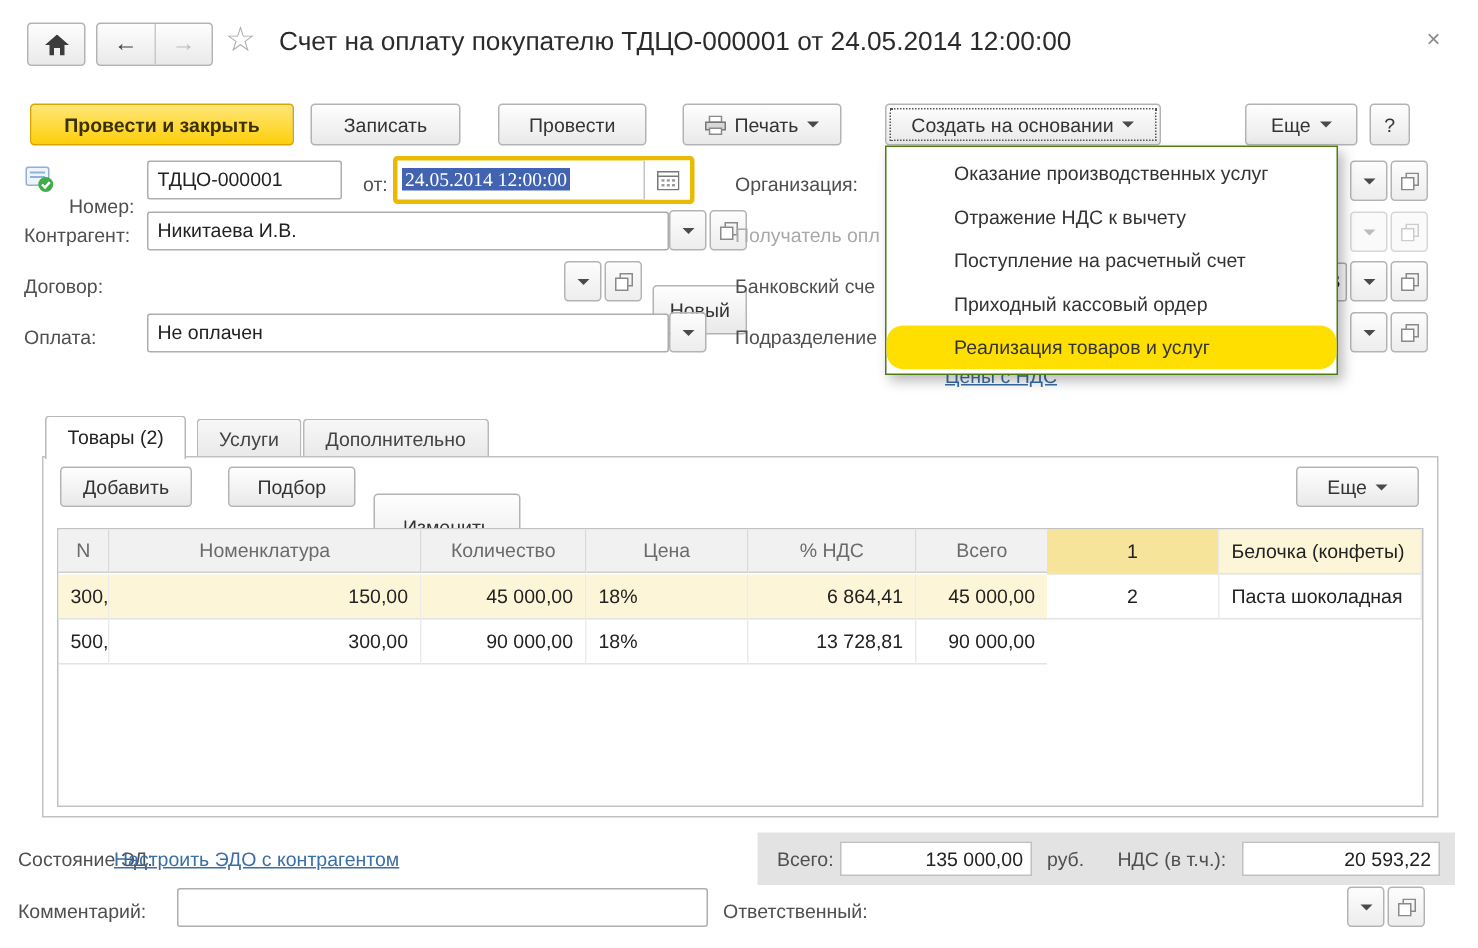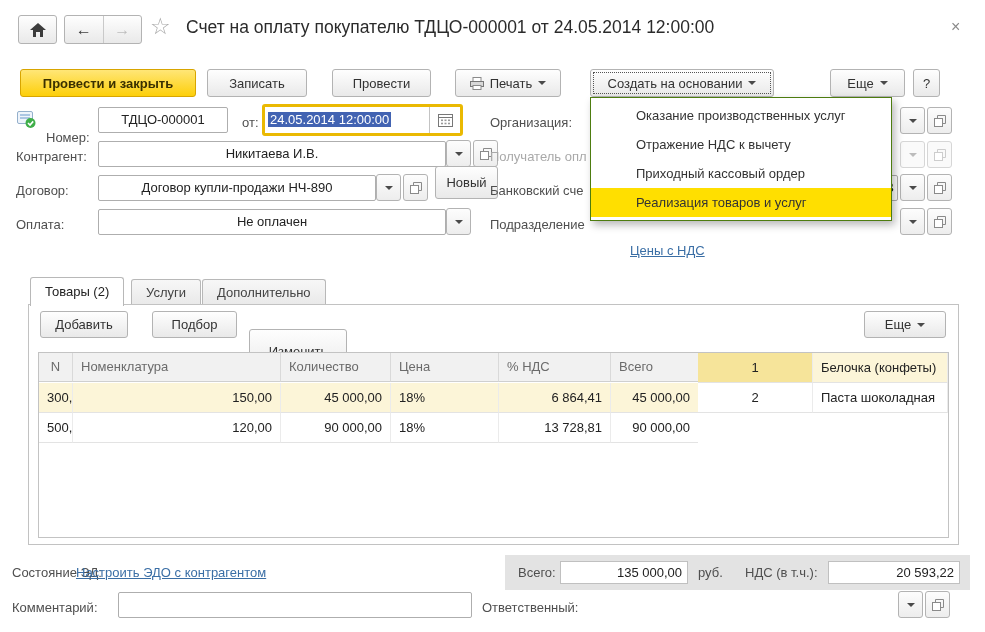--- a/index.html
+++ b/index.html
@@ -19,45 +19,45 @@
   .sqbtn.dis{border-color:#d6d6d6;background:#fafafa;}
   
   .title{position:absolute;left:186px;top:17px;font-size:17.5px;color:#2b2b2b;white-space:nowrap;}
   .star{position:absolute;left:150px;top:13px;font-size:23px;color:#a9a9a9;}
   .close-x{position:absolute;left:951px;top:18px;font-size:16px;color:#8a8a8a;}
   .navbtn{font-size:16px;font-weight:bold;}
   
   .lbl{position:absolute;color:#4f4f4f;white-space:nowrap;}
   .lbl.dis{color:#a9a9a9;}
   .fld{position:absolute;box-sizing:border-box;height:26px;line-height:24px;background:#fff;
-       border:1px solid #aeaeae;border-radius:2px;padding:0 6px;color:#222;white-space:nowrap;overflow:hidden;text-align:center;}
+       border:1px solid #aeaeae;border-radius:2px;padding:0 6px;color:#222;white-space:nowrap;overflow:hidden;}
   .datewrap{position:absolute;box-sizing:border-box;display:flex;border:3px solid #eab902;border-radius:3px;background:#fff;}
   .datetxt{width:158px;padding:2px 3px;line-height:22px;}
-  .seltxt{background:#4263b2;color:#fff;padding:0 2px;}
+  .seltxt{background:#4263b2;color:#fff;padding:0 2px;font-family:Liberation Serif, serif;}
   .calbtn{width:30px;border-left:1px solid #c3c3c3;display:flex;align-items:center;justify-content:center;background:#fff;}
   .link{color:#3a6ea5;text-decoration:underline;cursor:pointer;white-space:nowrap;}
   
   .menu{position:absolute;left:590px;top:97px;width:300px;background:#fff;border:1px solid #4d7c0f;
         box-shadow:3px 4px 8px rgba(0,0,0,.28);padding:3px 0;z-index:50;}
   .mi{height:29px;line-height:29px;padding-left:45px;color:#333;white-space:nowrap;}
-  .mi.hl{background:#ffdf00;}
+  .mi.hl{background:#ffdf00;border-radius:11px;}
   
   .tab{position:absolute;box-sizing:border-box;border:1px solid #b8b8b8;border-bottom:none;
        border-radius:3px 3px 0 0;background:linear-gradient(#f7f7f7,#e9e9e9);padding:0 14px;
        line-height:25px;color:#444;}
   .tab.active{background:#fff;height:29px;line-height:27px;z-index:5;color:#222;}
   .tabpage{position:absolute;left:28px;top:304px;width:931px;height:241px;box-sizing:border-box;
            border:1px solid #c2c2c2;background:#fff;}
   
   .tbl{position:absolute;left:38px;top:352px;width:911px;height:186px;box-sizing:border-box;
        border:1px solid #c3c3c3;background:#fff;display:grid;
        grid-template-columns:34px 208px 110px 108px 112px 87px 115px auto;
        grid-auto-rows:min-content;align-content:start;}
   .th{box-sizing:border-box;height:29px;line-height:28px;background:#f1f1f1;color:#6b6b6b;
-      border-right:1px solid #d9d9d9;border-bottom:1px solid #cfcfcf;padding:0 8px;white-space:nowrap;overflow:hidden;}
+      border-right:1px solid #d9d9d9;border-bottom:1px solid #cfcfcf;padding:0 8px;white-space:nowrap;overflow:hidden;text-align:center;}
   .td{box-sizing:border-box;height:30px;line-height:29px;border-right:1px solid #ebebeb;
       border-bottom:1px solid #e3e3e3;padding:0 8px;white-space:nowrap;overflow:hidden;color:#222;}
   .ar{text-align:right;}
   .ac{text-align:center;}
   .rowsel{background:#fcf5d8;}
   .rowsel.ncell{background:#f6e49a;}
   
   .totals{position:absolute;left:505px;top:555px;width:465px;height:35px;background:#e3e3e3;}
   .tot-fld{position:absolute;box-sizing:border-box;height:23px;line-height:21px;background:#fff;
            border:1px solid #c0c0c0;text-align:right;padding:0 5px;color:#222;}
@@ -149,31 +149,30 @@
       <span class="caret"></span>
     </div>
   <div class="sqbtn" style="left:473px;top:140px">
     <svg width="12" height="12" viewBox="0 0 12 12">
       <rect x="0.5" y="3.5" width="8" height="8" fill="#fff" stroke="#8a8a8a"></rect>
       <path d="M3.5 3.5 v-3 h8 v8 h-3" fill="none" stroke="#8a8a8a"></path>
     </svg>
   </div>
 
   <div class="lbl" style="left:16px;top:183px">Договор:</div>
-  <div class="fld" style="left:98px;top:175px;width:278px">Договор купли-продажи НЧ-890</div>
   <div class="sqbtn" style="left:376px;top:174px">
       <span class="caret"></span>
     </div>
   <div class="sqbtn" style="left:403px;top:174px">
     <svg width="12" height="12" viewBox="0 0 12 12">
       <rect x="0.5" y="3.5" width="8" height="8" fill="#fff" stroke="#8a8a8a"></rect>
       <path d="M3.5 3.5 v-3 h8 v8 h-3" fill="none" stroke="#8a8a8a"></path>
     </svg>
   </div>
-  <div class="btn" style="left:435px;top:166px;width:63px;height:33px">
+  <div class="btn" style="left:435px;top:190px;width:63px;height:33px">
     <span>Новый</span>
   </div>
 
   <div class="lbl" style="left:16px;top:217px">Оплата:</div>
   <div class="fld" style="left:98px;top:209px;width:348px">Не оплачен</div>
   <div class="sqbtn" style="left:446px;top:208px">
       <span class="caret"></span>
     </div>
 
   <div class="lbl" style="left:490px;top:115px">Организация:</div>
@@ -221,20 +220,21 @@
       <rect x="0.5" y="3.5" width="8" height="8" fill="#fff" stroke="#8a8a8a"></rect>
       <path d="M3.5 3.5 v-3 h8 v8 h-3" fill="none" stroke="#8a8a8a"></path>
     </svg>
   </div>
 
   <div class="abs link" style="left:630px;top:243px">Цены с НДС</div>
 
   <div class="menu">
     <div class="mi">Оказание производственных услуг</div>
     <div class="mi">Отражение НДС к вычету</div>
+    <div class="mi">Поступление на расчетный счет</div>
     <div class="mi">Приходный кассовый ордер</div>
     <div class="mi hl">Реализация товаров и услуг</div>
   </div>
 
   <div class="tab active" style="left:30px;top:277px"><span>Товары (2)</span></div>
   <div class="tab" style="left:131px;top:279px"><span>Услуги</span></div>
   <div class="tab" style="left:202px;top:279px"><span>Дополнительно</span></div>
   <div class="tabpage"></div>
 
   <div class="btn" style="left:40px;top:311px;width:88px;height:27px">
@@ -264,21 +264,21 @@
     <div class="td ar rowsel">300,000</div>
     <div class="td ar rowsel">150,00</div>
     <div class="td ar rowsel">45 000,00</div>
     <div class="td rowsel">18%</div>
     <div class="td ar rowsel">6 864,41</div>
     <div class="td ar rowsel" style="border-right:none">45 000,00</div>
 
     <div class="td ac">2</div>
     <div class="td">Паста шоколадная</div>
     <div class="td ar">500,000</div>
-    <div class="td ar">120,00</div>
+    <div class="td ar">300,00</div>
     <div class="td ar">90 000,00</div>
     <div class="td">18%</div>
     <div class="td ar">13 728,81</div>
     <div class="td ar" style="border-right:none">90 000,00</div>
   </div>
 
   <div class="lbl" style="left:12px;top:565px">Состояние ЭД:</div>
   <div class="abs link" style="left:76px;top:565px">Настроить ЭДО с контрагентом</div>
 
   <div class="totals">

